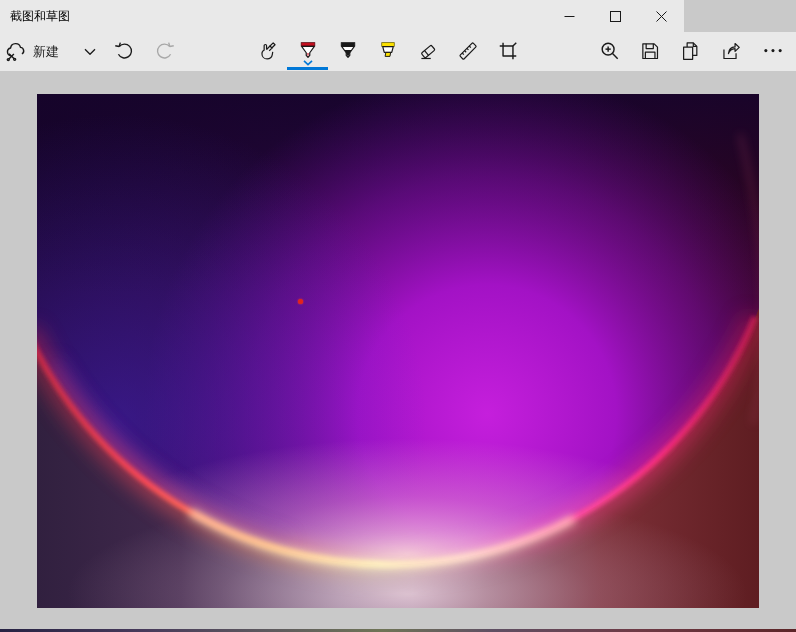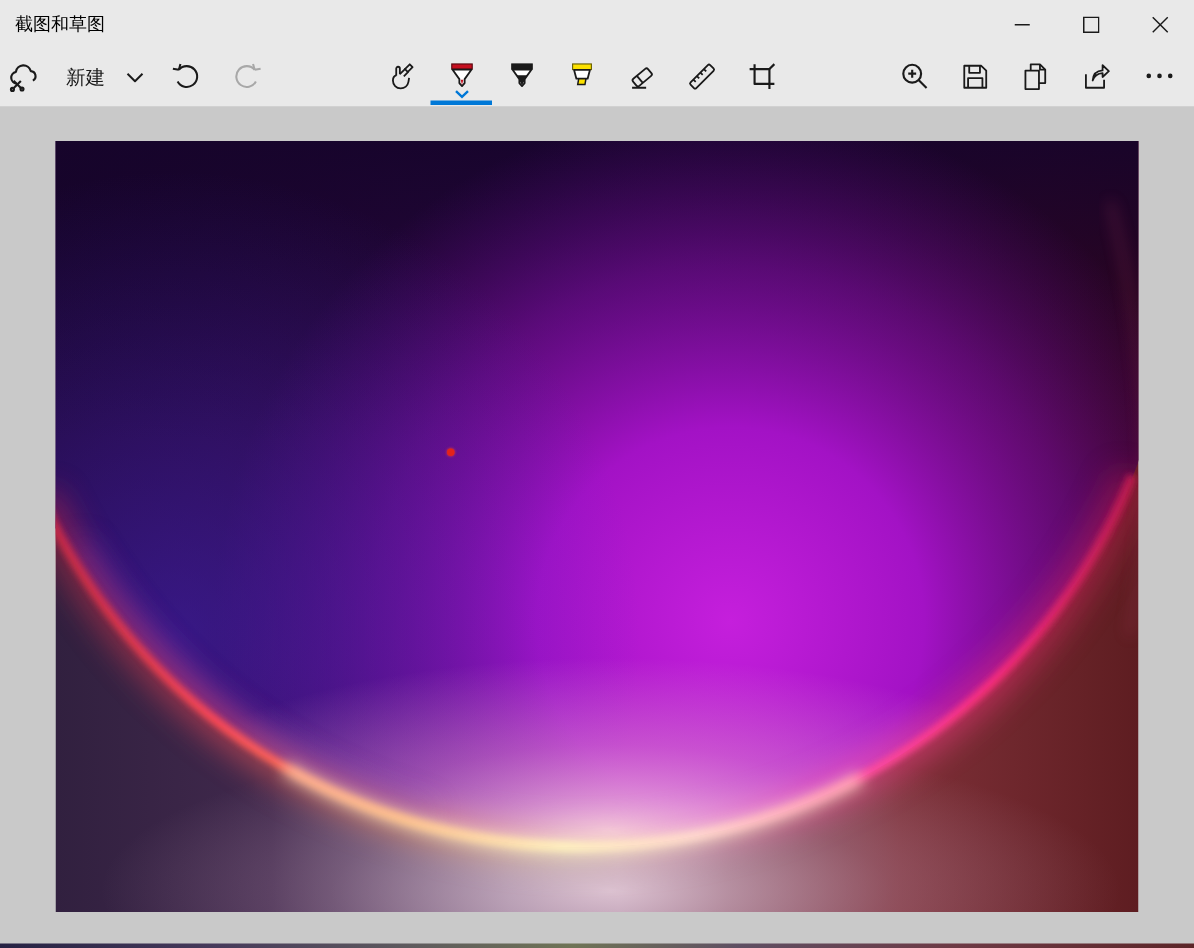--- a/index.html
+++ b/index.html
@@ -2,33 +2,33 @@
 <html><head>
 <meta charset="utf-8">
 <style>
   html,body{margin:0;padding:0}
   body{
     width:796px;height:632px;position:relative;overflow:hidden;
     font-family:"Liberation Sans","DejaVu Sans",sans-serif;
     background:#c9c9c9;
   }
   
-  .titlebar{position:absolute;top:0;left:0;width:796px;height:32px;background:#e9e9e9;}
+  .titlebar{position:absolute;top:0;left:0;width:684px;height:32px;background:#e9e9e9;}
   .title{position:absolute;left:10px;top:0;height:32px;line-height:32px;font-size:12px;color:#000;}
   .win-controls{position:absolute;right:0;top:0;height:32px;display:flex;}
   .winbtn{width:46px;height:32px;border:none;background:transparent;display:flex;align-items:center;justify-content:center;padding:0;}
   .winbtn svg{stroke:#1a1a1a;stroke-width:1;fill:none;}
   
   .toolbar{position:absolute;top:32px;left:0;width:796px;height:39px;background:#e9e9e9;}
   .tb-btn{position:absolute;top:0;width:40px;height:39px;border:none;background:transparent;padding:0;display:flex;align-items:flex-start;justify-content:center;}
   .tb-btn svg{margin-top:8px;}
   .icon-stroke{stroke:#1a1a1a;stroke-width:1.3;fill:none;stroke-linejoin:round;}
   .icon-stroke-thin{stroke:#1a1a1a;stroke-width:1.1;fill:none;stroke-linejoin:round;}
   .disabled .icon-stroke{stroke:#a8a8a8;}
-  .new-btn{left:4px;width:74px;display:flex;align-items:center;justify-content:flex-start;gap:18px;font-size:13px;color:#1a1a1a;}
+  .new-btn{left:4px;width:74px;display:flex;align-items:center;justify-content:flex-start;gap:7px;font-size:13px;color:#1a1a1a;}
   .new-btn svg{margin-top:0;}
   .dd-btn{left:78px;width:24px;}
   .undo-btn{left:104px;}
   .redo-btn{left:144px;}
   .pen-underline{position:absolute;left:287px;top:35px;width:41px;height:3px;background:#0078d7;}
   .pen-chevron{position:absolute;left:0;right:0;bottom:5px;display:flex;justify-content:center;}
   .pen-chevron svg{margin-top:0;}
   
   .canvas{position:absolute;top:71px;left:0;width:796px;height:558px;background:#c9c9c9;}
   .snip{position:absolute;left:37px;top:23px;width:722px;height:514px;}

